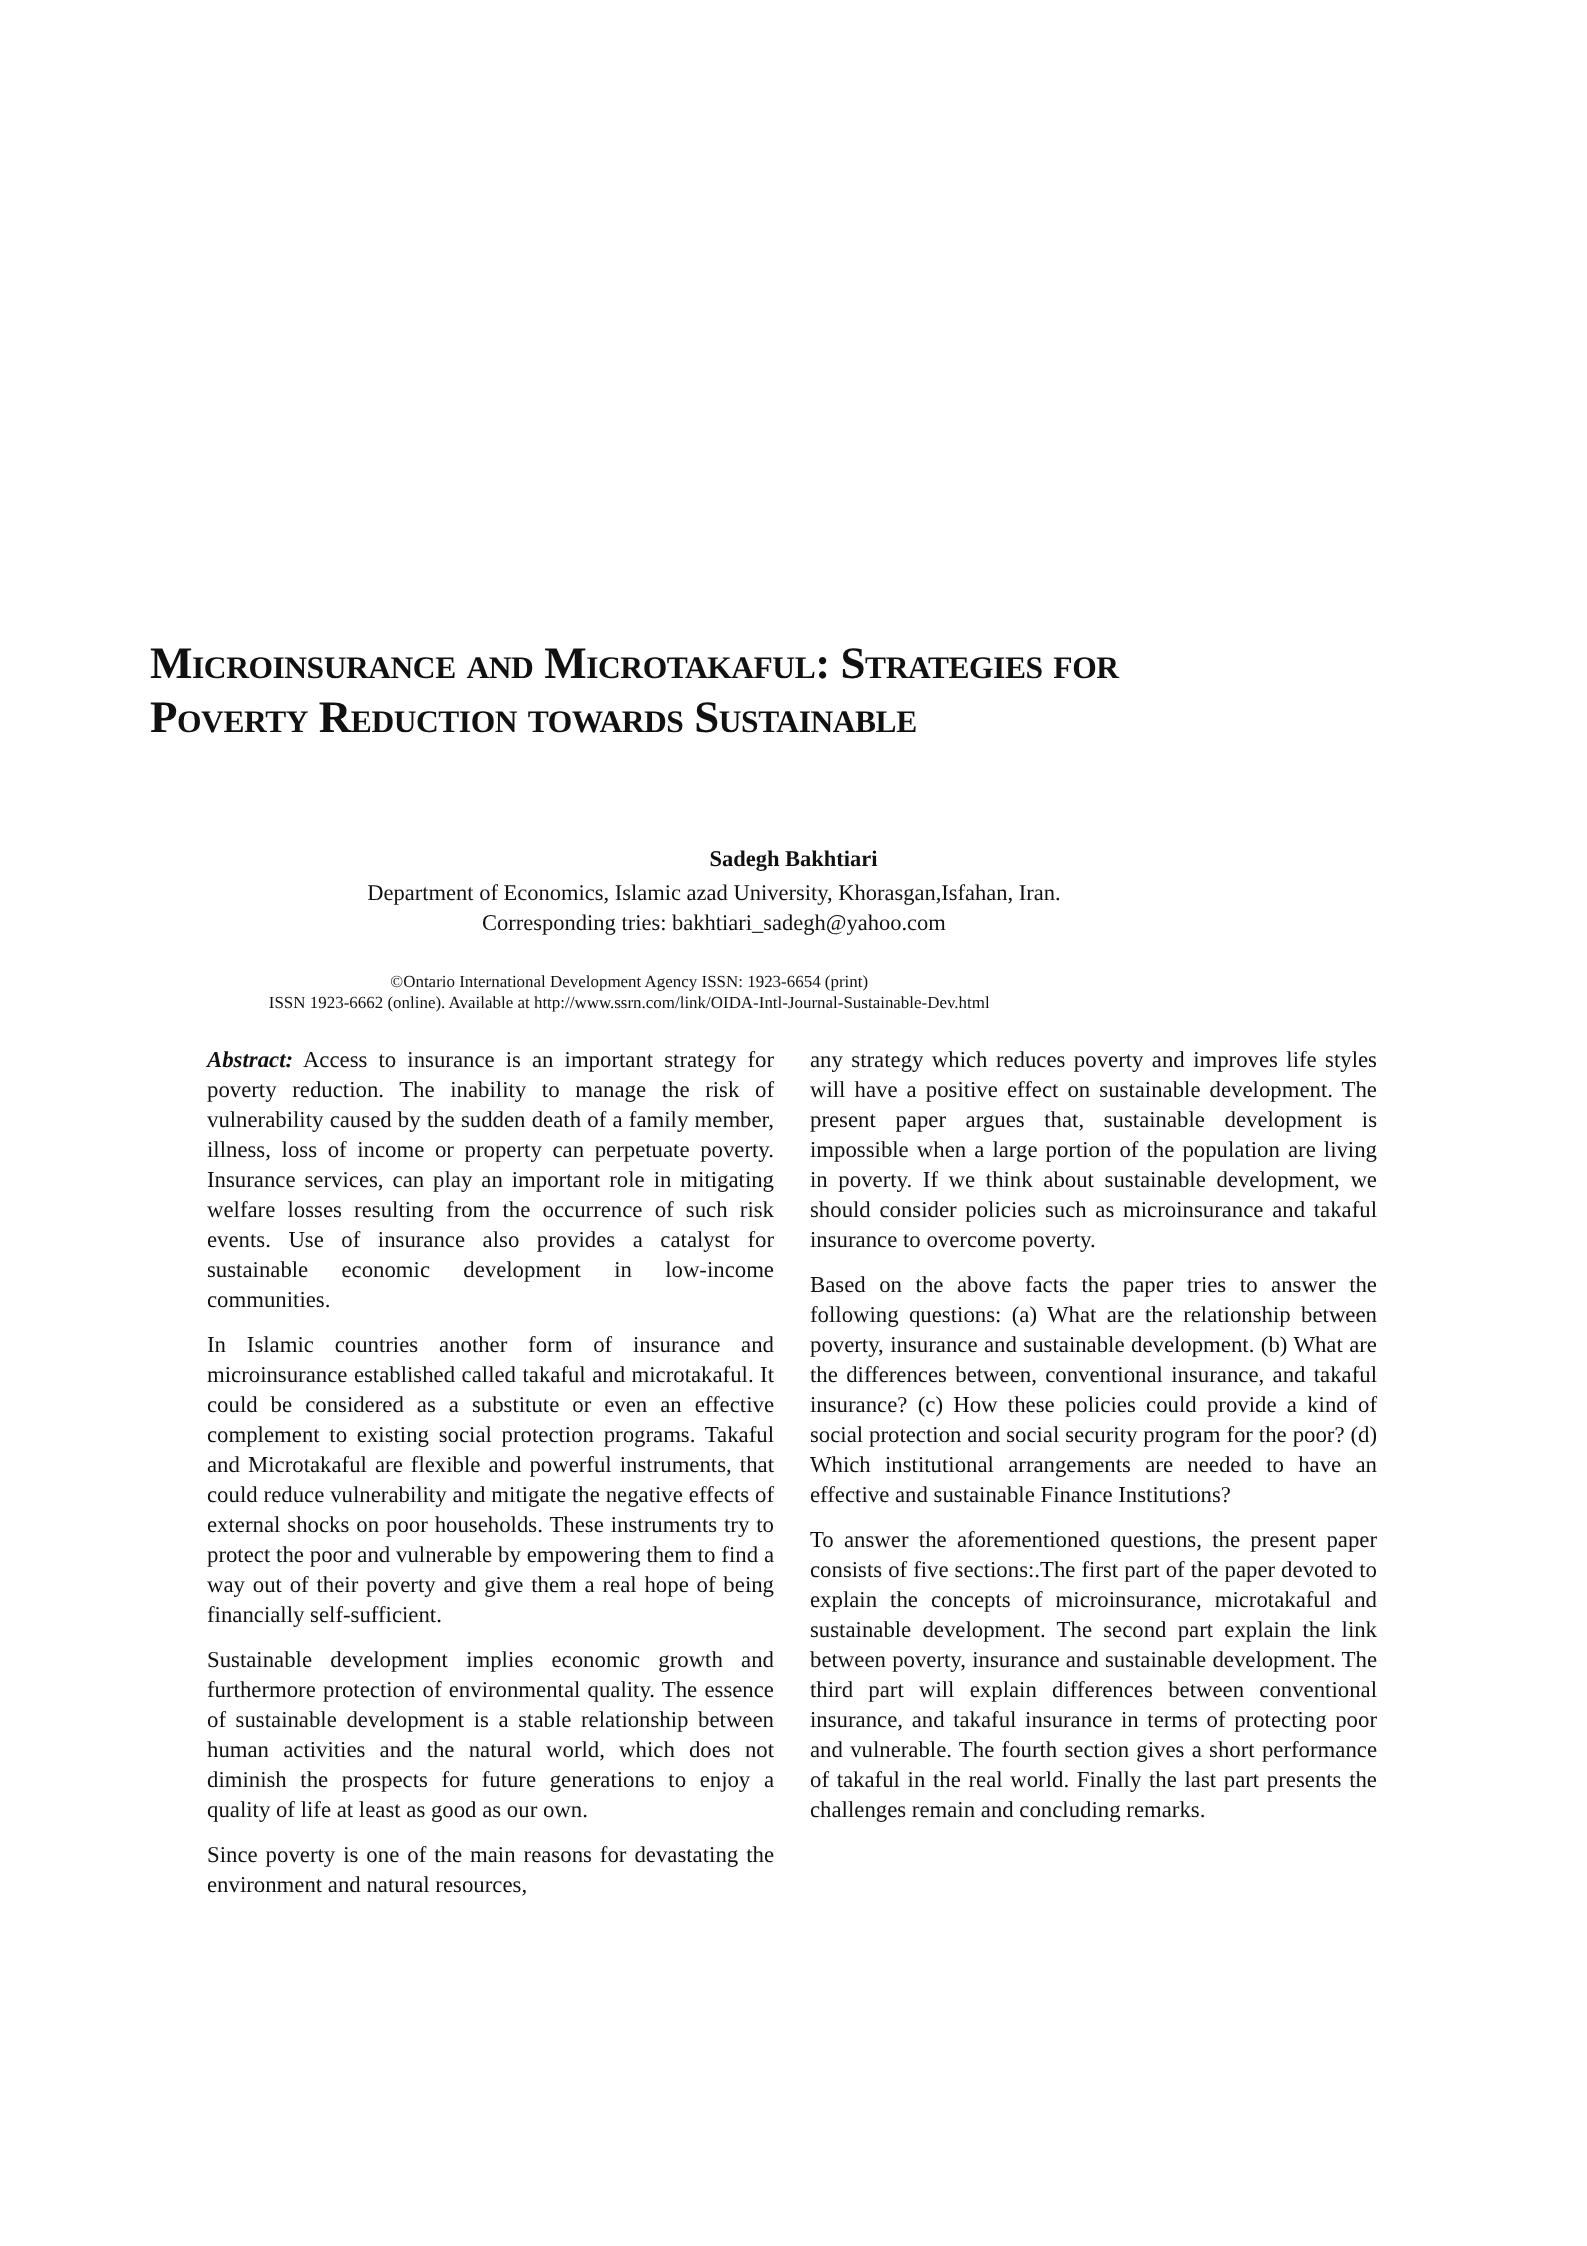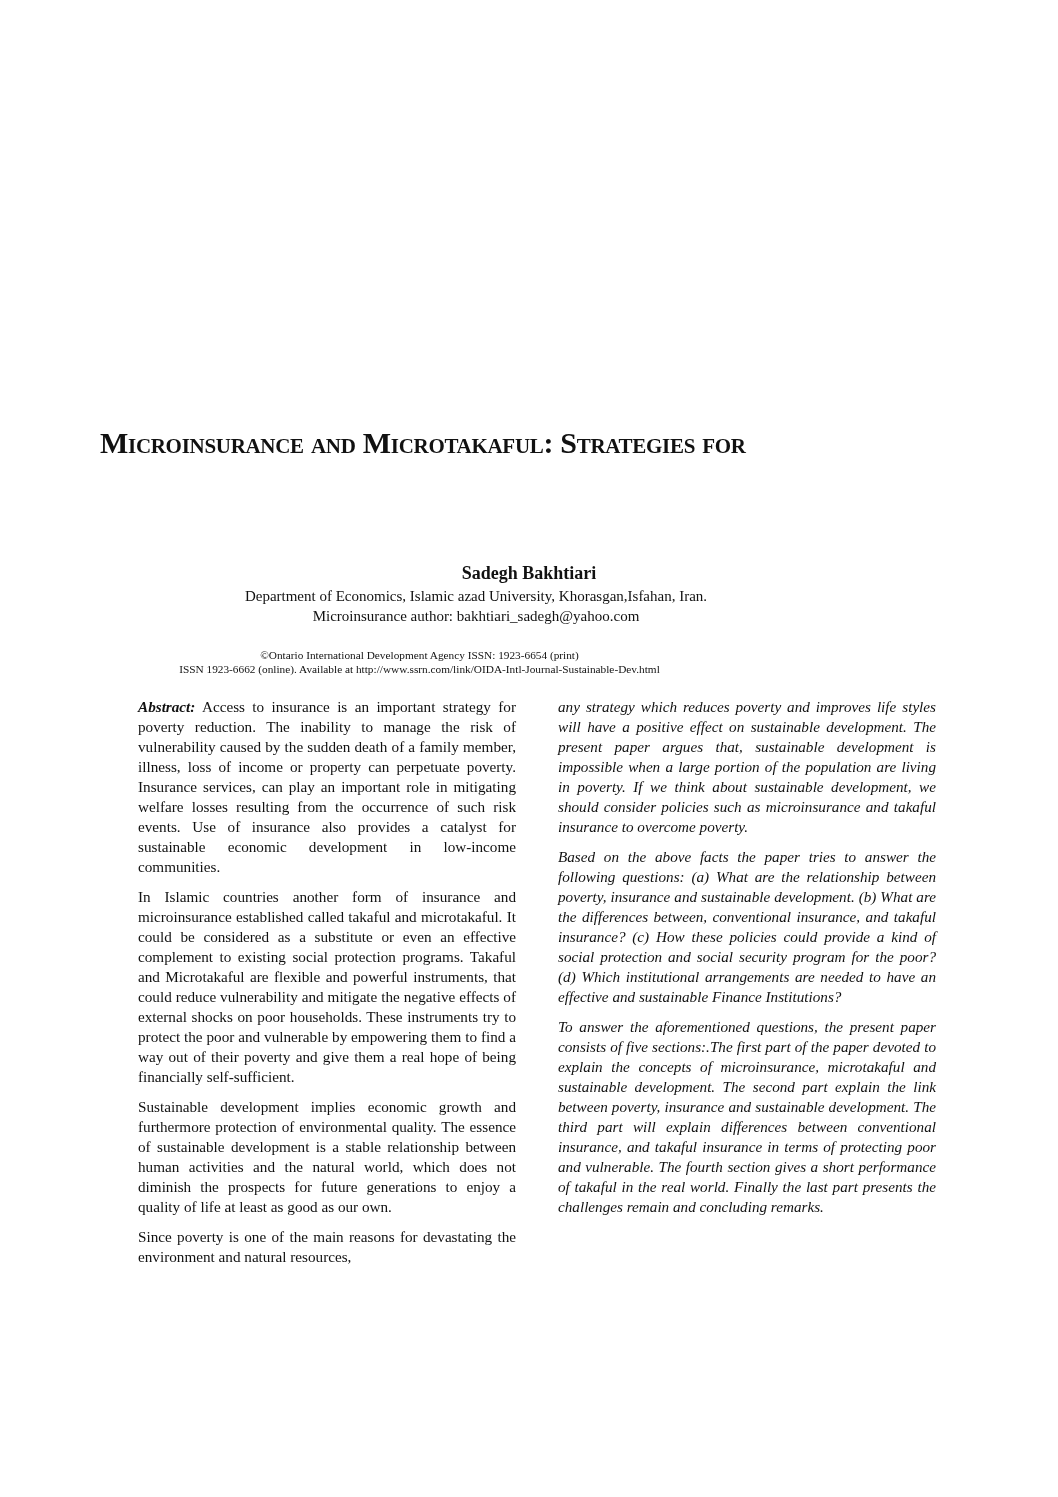--- a/index.html
+++ b/index.html
@@ -3,44 +3,45 @@
 <meta charset="utf-8">
 <style>
   html, body { margin: 0; padding: 0; background: #ffffff; }
   body { width: 1058px; height: 1497px; position: relative; overflow: hidden;
          font-family: "Liberation Serif", "DejaVu Serif", serif; color: #111; }
   .title { position: absolute; left: 100px; width: 858px; top: 425px; text-align: left;
            font-weight: bold; font-variant: small-caps; font-size: 30px; line-height: 36px;
            letter-spacing: -0.3px; color: #111; }
   .title div { white-space: nowrap; }
   .author { position: absolute; left: 0; width: 1058px; top: 562px; text-align: center;
-            font-weight: bold; font-size: 18px; line-height: 22px; }
+            font-weight: bold; font-size: 15px; line-height: 22px; }
   .affil { position: absolute; left: 0; width: 952px; top: 586px; text-align: center;
            font-size: 15px; line-height: 20px; }
   .copy { position: absolute; left: 0; width: 839px; top: 648px; text-align: center;
           font-size: 11.3px; line-height: 14px; }
   .col { position: absolute; top: 697px; width: 378px; font-size: 15.2px; line-height: 20px;
          text-align: justify; }
   .col.left { left: 122px; margin-left: 16px; }
-  .col.right { left: 558px; font-style: italic; }
+  .col.right { left: 540px; }
   .col p { margin: 0 0 10px 0; }
   .lead { font-weight: bold; font-style: italic; }
 </style>
 </head>
 <body>
 
 <div class="title">
   <div>Microinsurance  and Microtakaful:  Strategies for</div>
+  <div>Poverty Reduction towards Sustainable</div>
 </div>
 
 <div class="author">Sadegh Bakhtiari</div>
 
 <div class="affil">
   <div>Department of Economics, Islamic azad University, Khorasgan,Isfahan, Iran.</div>
-  <div>Microinsurance author:  bakhtiari_sadegh@yahoo.com</div>
+  <div>Corresponding tries:  bakhtiari_sadegh@yahoo.com</div>
 </div>
 
 <div class="copy">
   <div>©Ontario International Development Agency ISSN: 1923-6654 (print)</div>
   <div>ISSN 1923-6662 (online). Available at http://www.ssrn.com/link/OIDA-Intl-Journal-Sustainable-Dev.html</div>
 </div>
 
 <div class="col left">
   <p><span class="lead">Abstract:</span><span> Access to insurance is an important strategy for poverty reduction. The inability to manage the risk of vulnerability caused by the sudden death of a family member, illness, loss of income or property can perpetuate poverty. Insurance services, can play an important role in mitigating welfare losses resulting from the occurrence of such risk events. Use of insurance also provides a catalyst for sustainable economic development in low-income communities.</span></p>
   <p>In Islamic countries another form of insurance and microinsurance established  called  takaful and microtakaful. It could  be considered as a substitute or even  an effective complement to existing  social protection programs. Takaful and Microtakaful  are flexible and powerful instruments, that could  reduce vulnerability and mitigate the negative effects of external shocks on poor households. These instruments try to protect the poor and vulnerable by empowering them to find a way out of their poverty and give them a real hope of being financially self-sufficient.</p>

